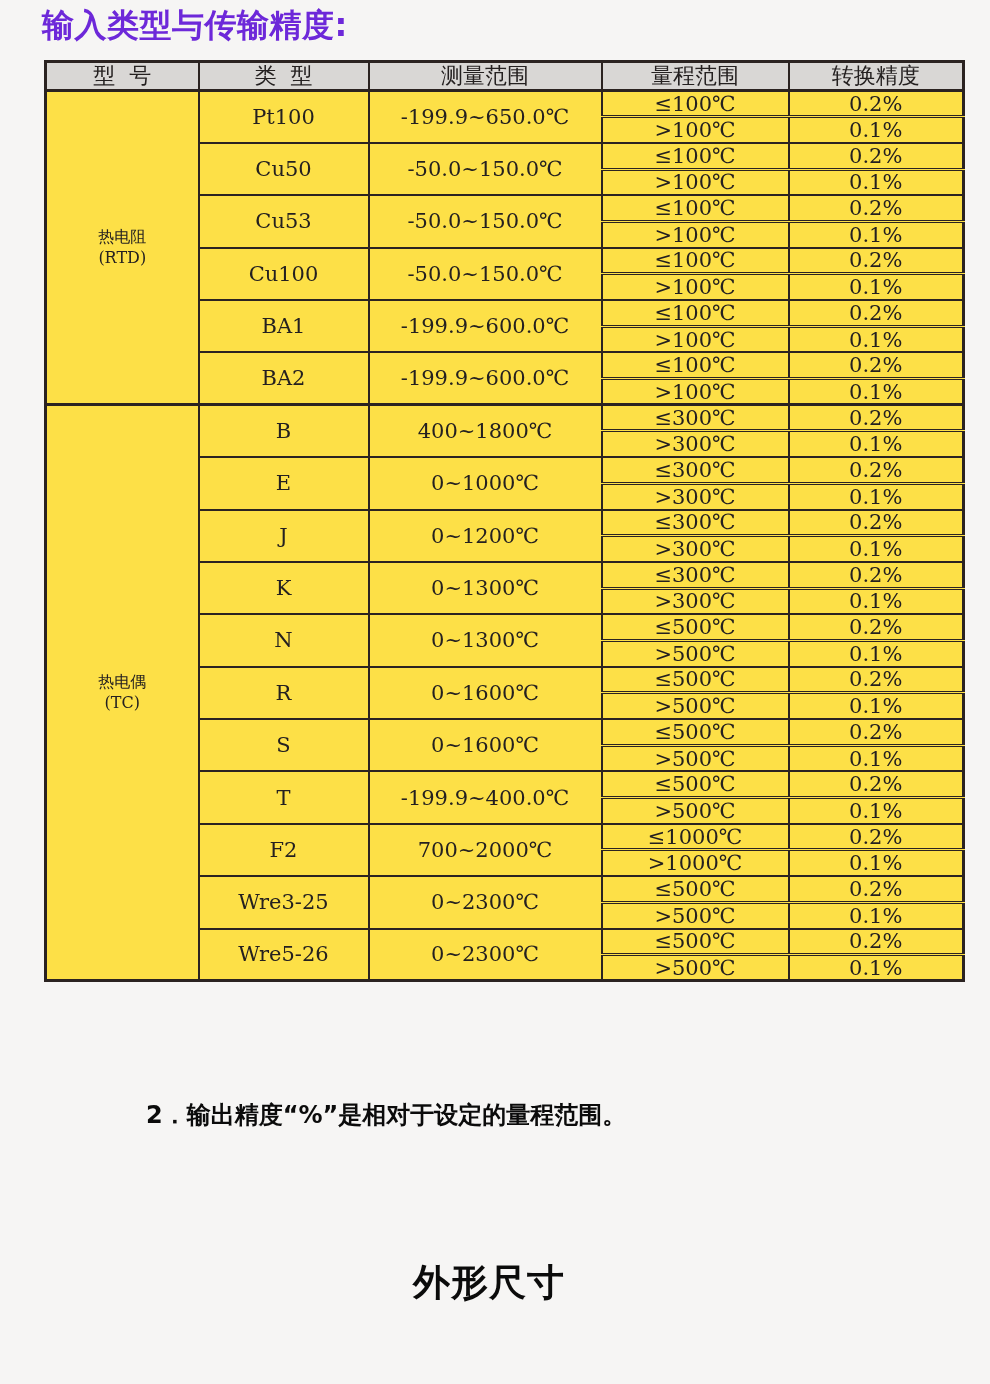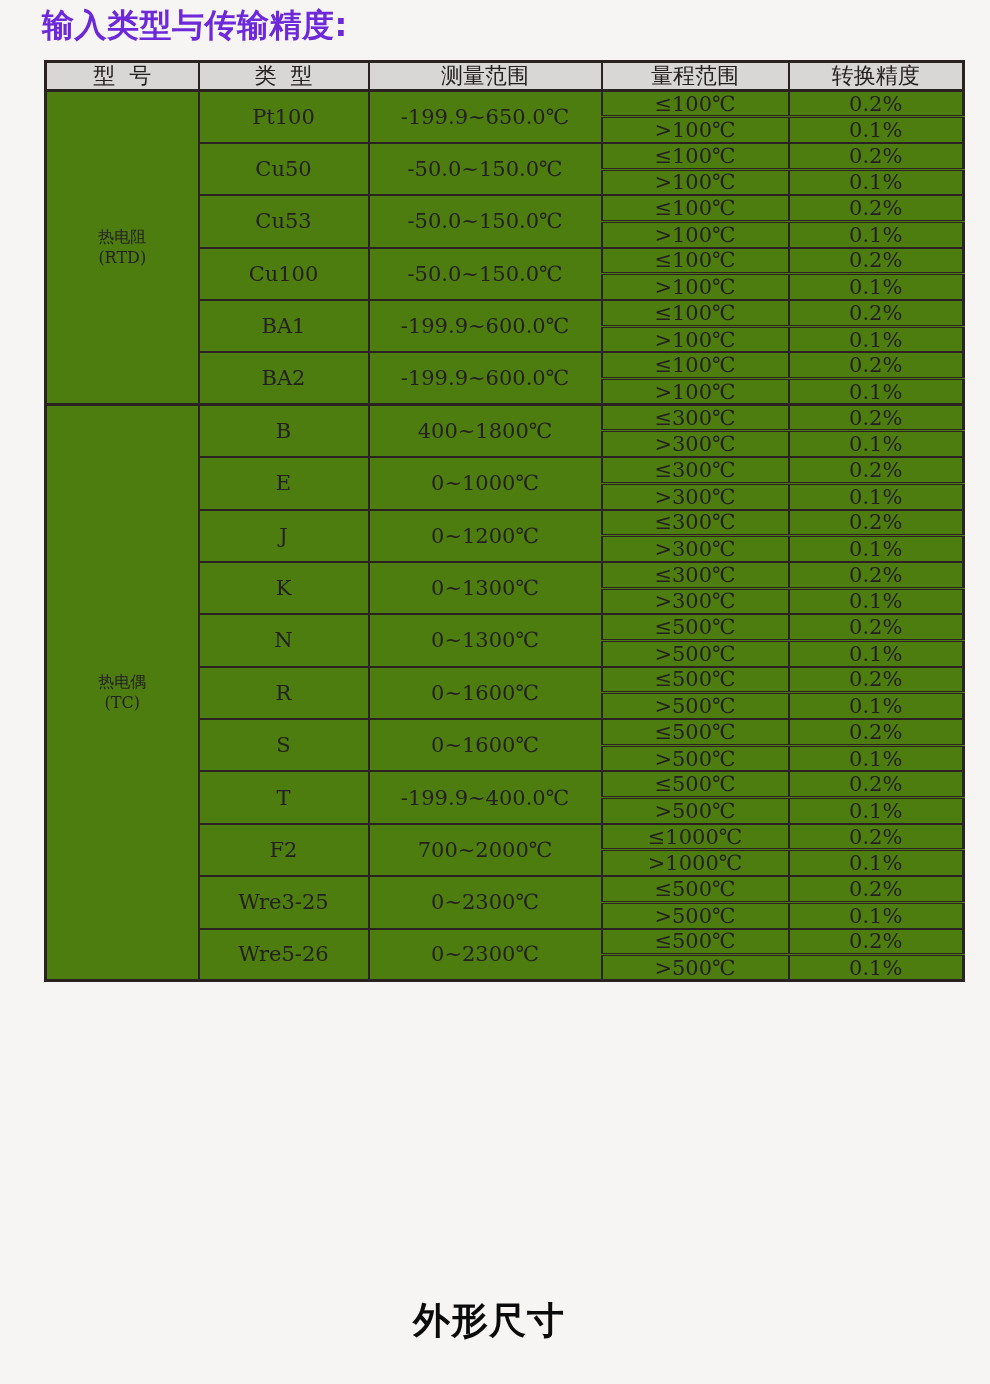--- a/index.html
+++ b/index.html
@@ -13,21 +13,21 @@
     overflow: hidden;
   }
   .title {
     position: absolute; left: 42px; top: 4px;
     font-size: 32px; font-weight: 700; color: #6d28d9;
     letter-spacing: 0.5px;
   }
   table.spec {
     position: absolute; left: 44px; top: 60px; width: 918px;
     border-collapse: collapse; table-layout: fixed;
-    background: #4d7c0f;
+    background: #fde047;
     border: 3px solid #2b2321;
   }
   .spec th, .spec td {
     border: 2px solid #2b2321;
     text-align: center; vertical-align: middle;
     padding: 0; overflow: hidden;
     font-family: "DejaVu Serif", "Liberation Serif", serif;
     color: #242020; line-height: 1.05;
   }
   .spec thead th {
@@ -40,21 +40,21 @@
   .spec td.sub-top { border-top: 3px double #2b2321; }
   .spec td.model-cell { font-size: 16px; }
   .spec td.model-cell .model-line { line-height: 1.3; }
   .notes {
     position: absolute; left: 42px; top: 1100px;
     font-size: 24px; font-weight: 700; color: #0b0b0b;
   }
   .notes .note-line { margin-bottom: 20px; line-height: 1.25; }
   .notes .indent { margin-left: 104px; }
   .bottom-heading {
-    position: absolute; left: 0; top: 1296px; width: 978px;
+    position: absolute; left: 0; top: 1258px; width: 978px;
     text-align: center; font-size: 37px; font-weight: 700;
     color: #0b0b0b; letter-spacing: 1px;
   }
 </style>
 </head>
 <body>
 
 <div class="page">
 
   <div class="title">输入类型与传输精度:</div>
@@ -252,17 +252,18 @@
           <td class="g-top">0.2%</td>
         </tr>
         <tr>
           <td class="sub-top">&gt;500℃</td>
           <td class="sub-top">0.1%</td>
         </tr>
       </tbody>
   </table>
 
   <div class="notes">
+    <div class="note-line indent">2．输出精度“%”是相对于设定的量程范围。</div>
   </div>
 
   <div class="bottom-heading">外形尺寸</div>
 
 </div>
 
 </body></html>

